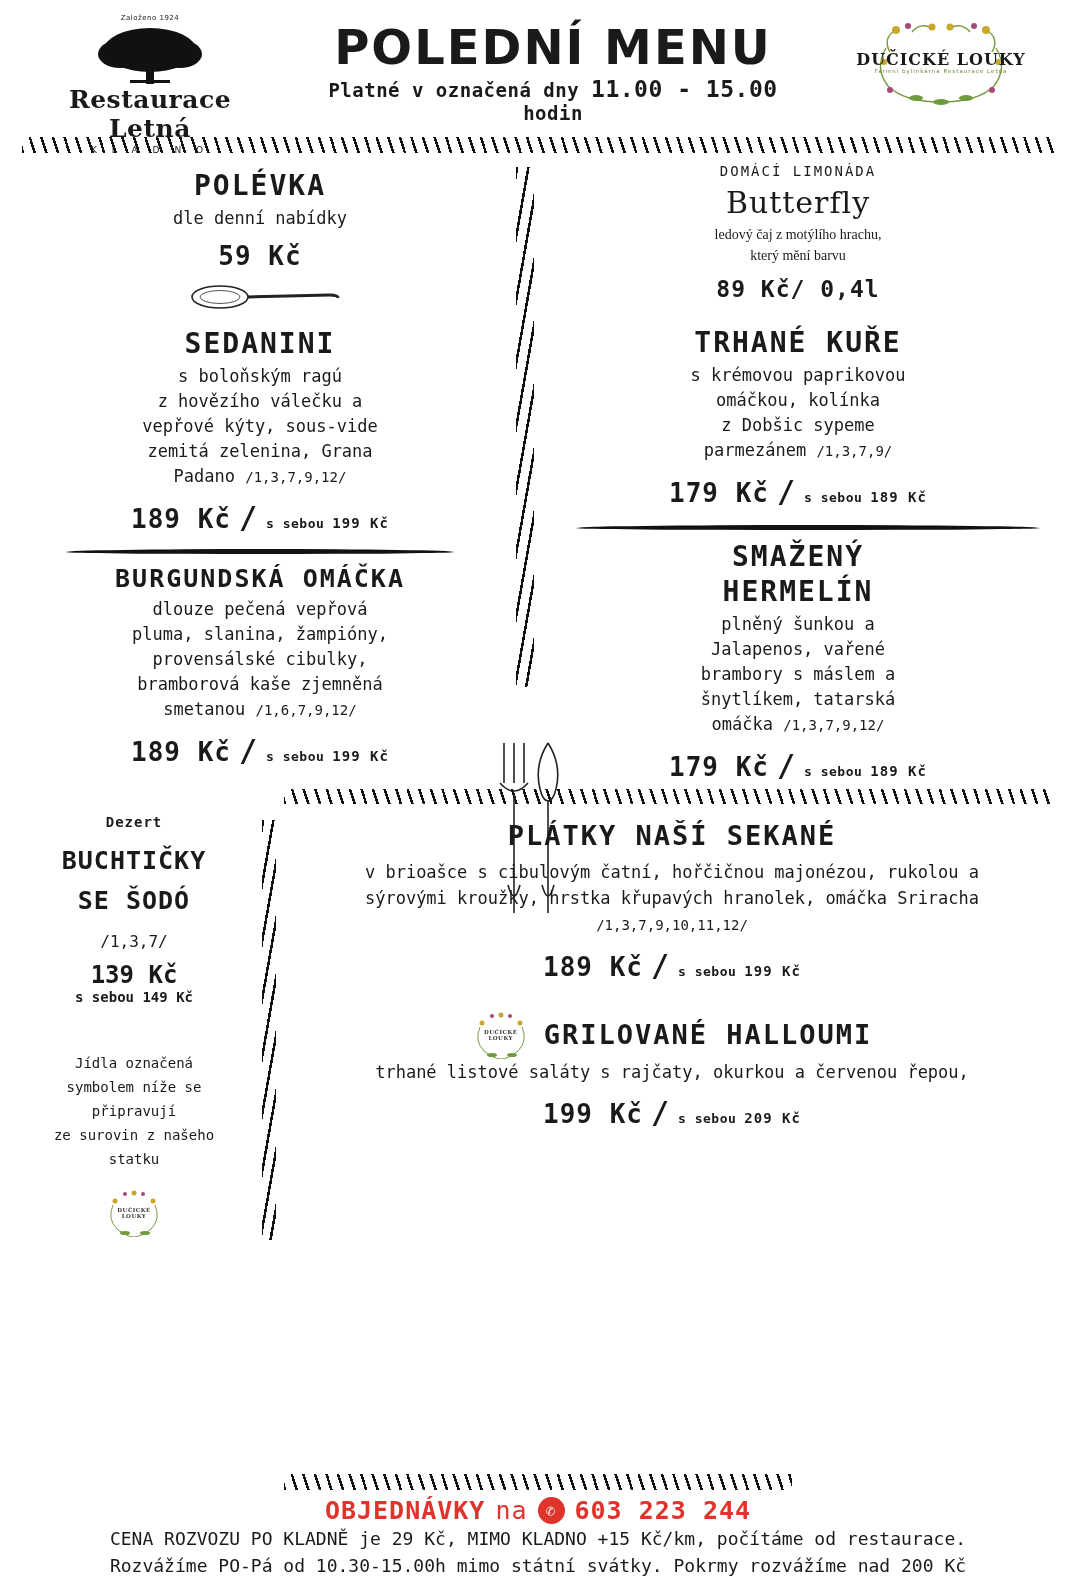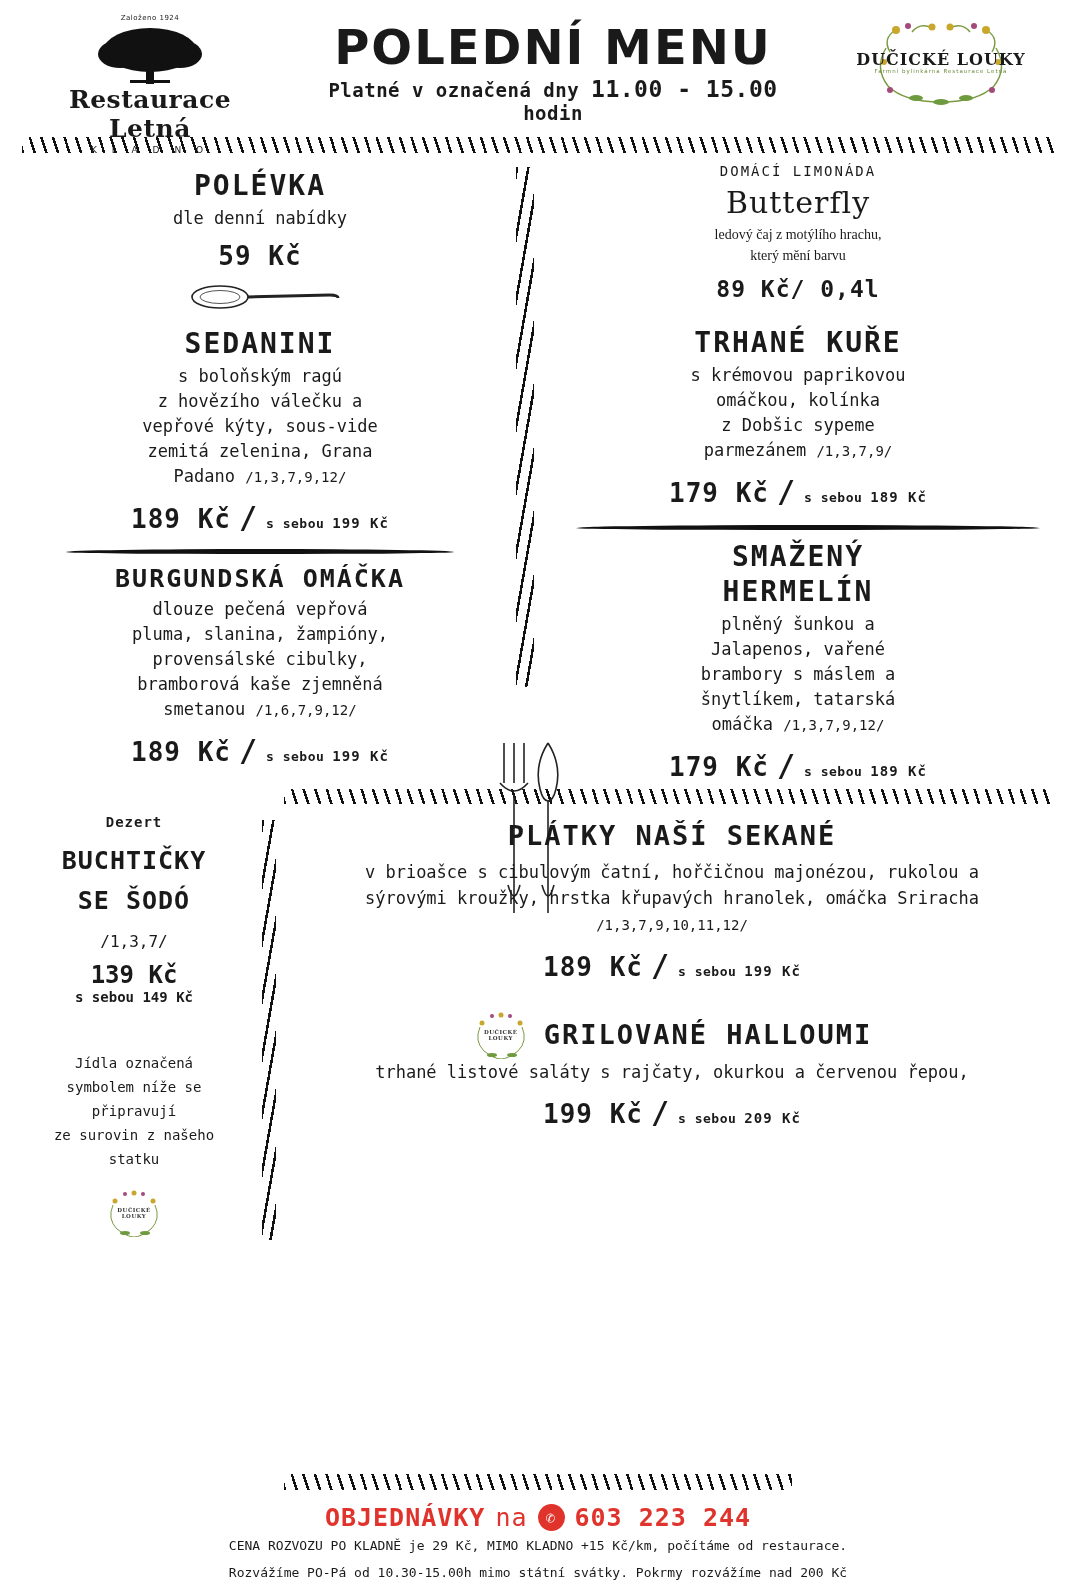--- a/index.html
+++ b/index.html
@@ -121,31 +121,31 @@
   }
   .lower-right .desc{font-size:17px;line-height:26px;}
   .halloumi-head{display:flex;align-items:center;justify-content:center;gap:14px;margin-top:26px;}
   .mini-wreath{width:58px;height:50px;position:relative;}
   .mini-wreath .t{
     position:absolute;left:0;right:0;top:20px;font-size:5.5px;letter-spacing:.5px;
     font-family:"DejaVu Serif",serif;font-weight:bold;color:#333;
   }
 
   
-  .footer{position:absolute;left:0;right:0;bottom:0;text-align:center;padding-bottom:0;}
+  .footer{position:absolute;left:0;right:0;bottom:0;text-align:center;padding-bottom:7px;}
   .order{
     color:#e0332c;font-weight:bold;font-size:25px;letter-spacing:1px;
     display:flex;align-items:center;justify-content:center;gap:10px;
   }
   .order .na{font-weight:normal;}
   .phone-circle{
     width:27px;height:27px;border-radius:50%;background:#e0332c;color:#fff;
     display:inline-flex;align-items:center;justify-content:center;font-size:16px;
   }
-  .foot-line{font-size:13px;line-height:27px;letter-spacing:0px;}
+  .foot-line{font-size:18px;line-height:27px;letter-spacing:0px;}
 </style>
 </head>
 <body>
 
 <div class="page">
 
   <div class="header">
     <div class="logo-left">
       <div class="est">Založeno 1924</div>
       <div class="tree">

